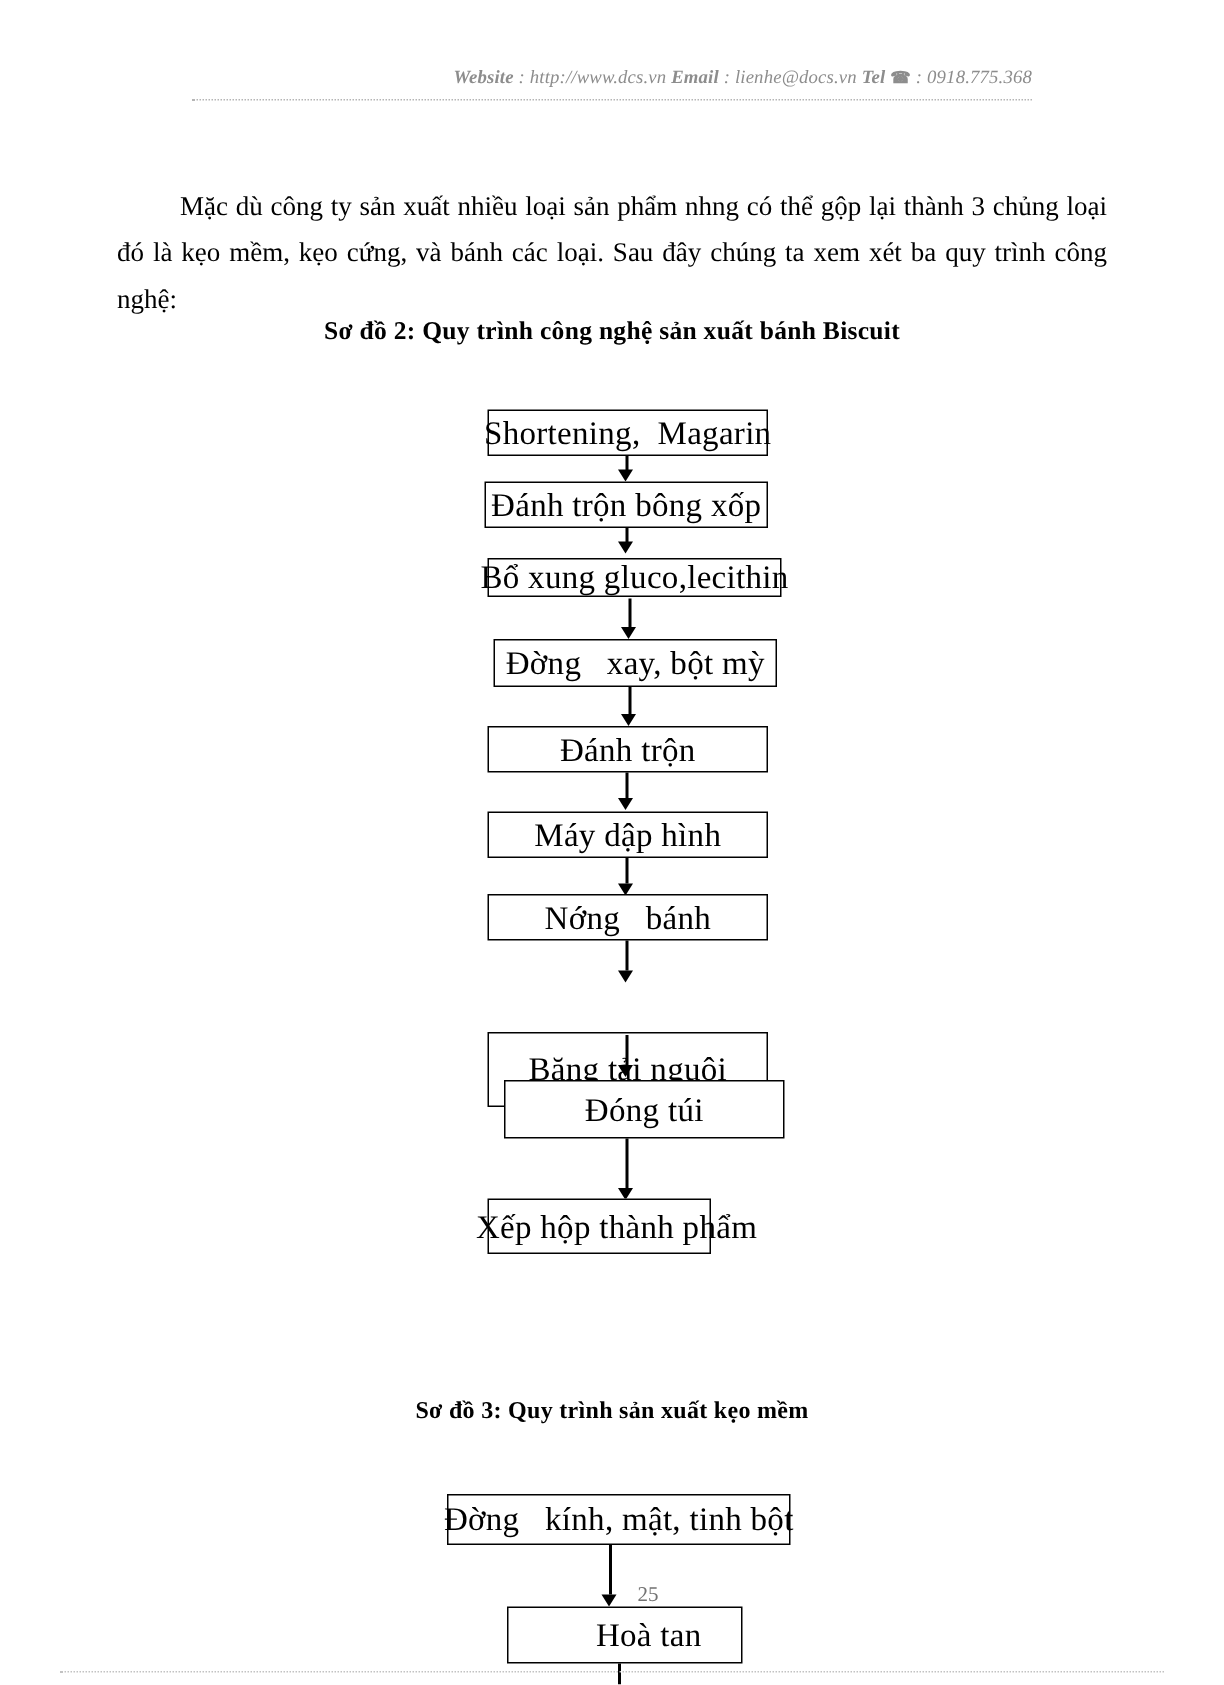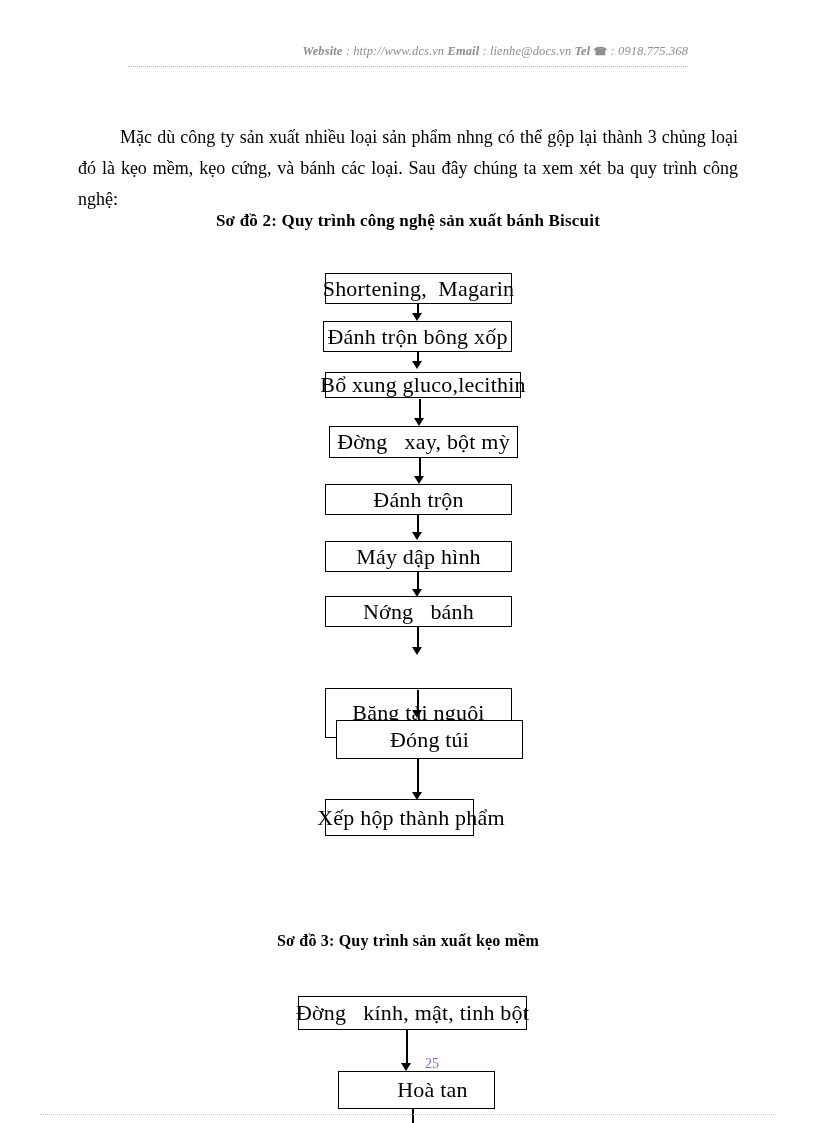--- a/index.html
+++ b/index.html
@@ -112,21 +112,21 @@
     border-right: 5px solid transparent;
     border-top: 8px solid #000;
   }
 
   
   .page-number-ghost {
     position: absolute;
     left: 425px;
     top: 1056px;
     font-size: 14px;
-    color: #8b5cf6;
+    color: #737373;
     font-family: "Liberation Serif", serif;
   }
 
   .footer-rule {
     position: absolute;
     left: 40px;
     top: 1114px;
     width: 736px;
     height: 0;
     border-top: 1px dotted #c2c2c2;

